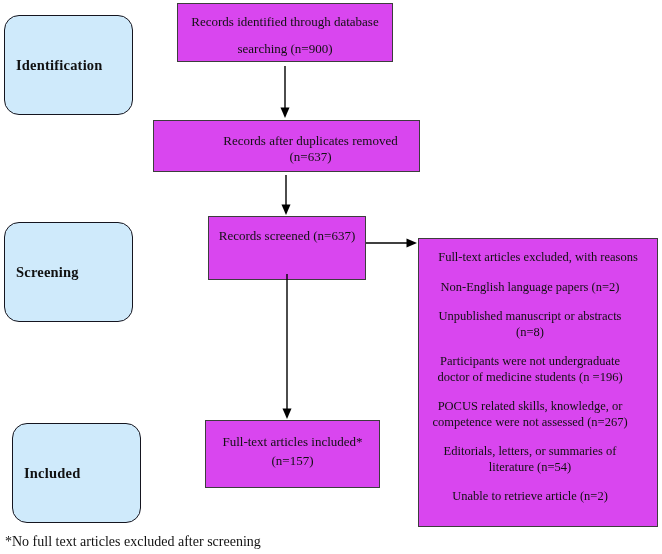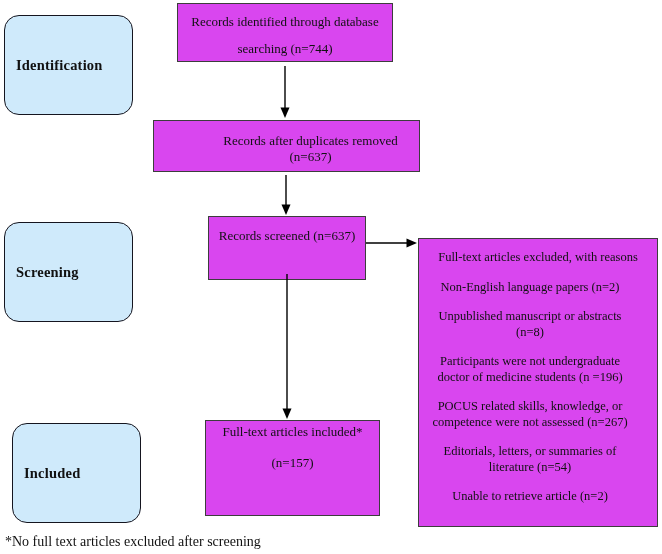--- a/index.html
+++ b/index.html
@@ -40,22 +40,22 @@
     border: 1.2px solid #3d3d3d;
     box-sizing: border-box;
     text-align: center;
     font-size: 13px;
     line-height: 16px;
   }
   #box-identified { left: 177px; top: 3px; width: 216px; height: 59px; padding-top: 10px; }
   #box-identified .l2 { margin-top: 11px; }
   #box-duplicates { left: 153px; top: 120px; width: 267px; height: 52px; padding-top: 12px; padding-left: 48px; }
   #box-screened { left: 208px; top: 216px; width: 158px; height: 64px; padding-top: 11px; }
-  #box-included { left: 205px; top: 420px; width: 175px; height: 96px; padding-top: 3px; }
-  #box-included .l2 { margin-top: 15px; }
+  #box-included { left: 205px; top: 420px; width: 175px; height: 68px; padding-top: 13px; }
+  #box-included .l2 { margin-top: 3px; }
   #box-excluded {
     left: 418px; top: 238px; width: 240px; height: 289px;
     font-size: 12.5px; line-height: 15.5px; padding: 11px 8px 0 8px;
   }
   #box-excluded .reason-title { margin: 0 0 0 0; }
   #box-excluded p { margin: 14px 16px 0 0; }
 
   
   #arrows {
     position: absolute;
@@ -81,21 +81,21 @@
   </div>
   <div class="stage" id="stage-identification">
     <span>Identification</span>
   </div>
   <div class="stage" id="stage-included">
     <span>Included</span>
   </div>
 
   <div class="fbox" id="box-identified">
     <div class="l1">Records identified through database</div>
-    <div class="l2">searching (n=744)</div>
+    <div class="l2">searching (n=900)</div>
   </div>
 
   <div class="fbox" id="box-duplicates">
     <div>Records after duplicates removed (n=637)</div>
   </div>
 
   <div class="fbox" id="box-screened">
     <div>Records screened (n=637)</div>
   </div>
 

